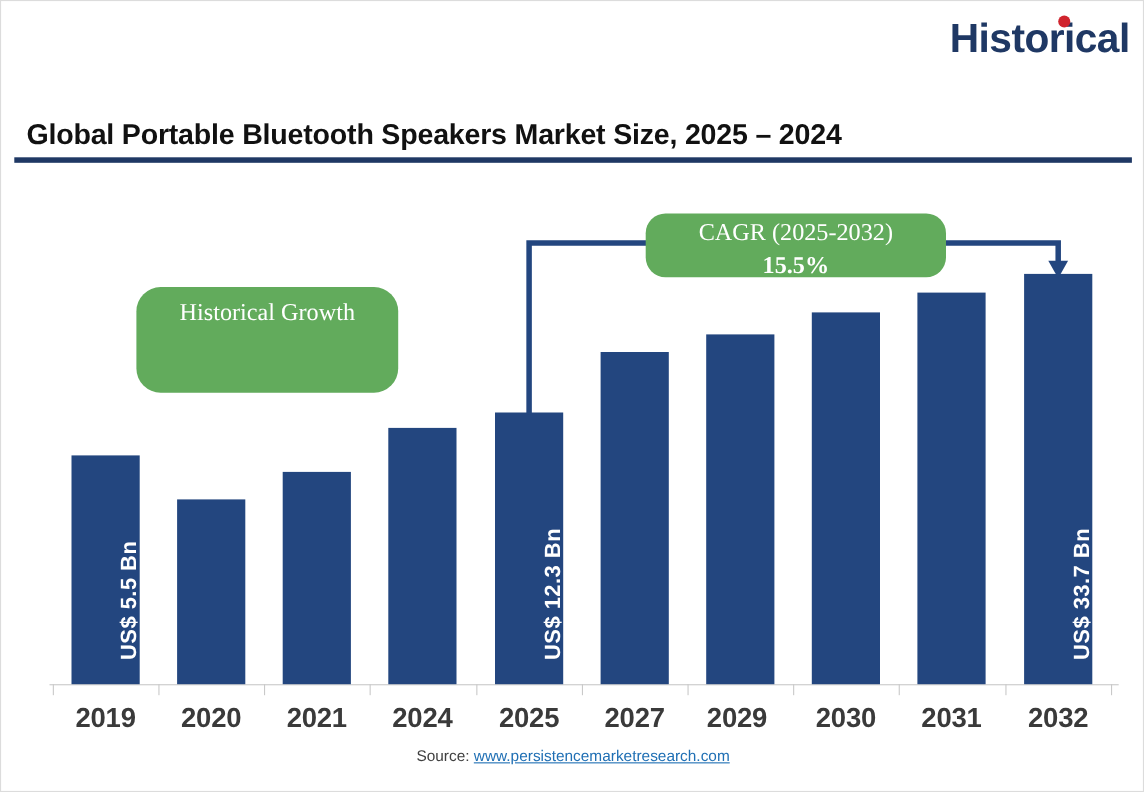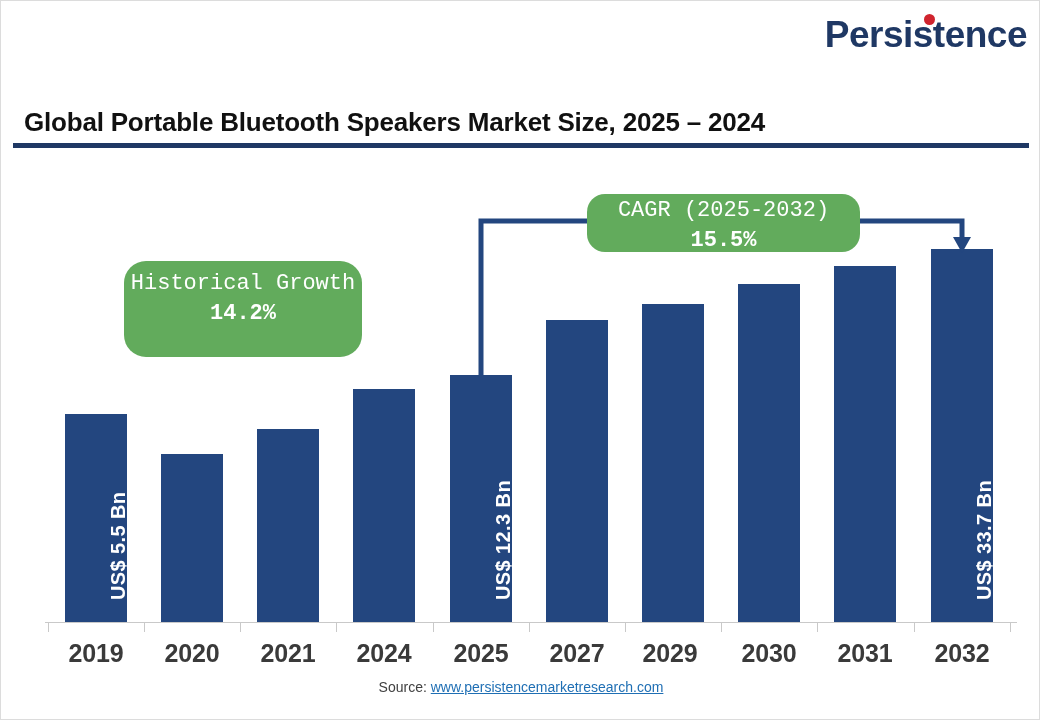--- a/index.html
+++ b/index.html
@@ -129,21 +129,21 @@
     background: #c9c9c9;
   }
 
   
   .callout {
     position: absolute;
     background: #62ab5c;
     border-radius: 22px;
     color: #ffffff;
     text-align: center;
-    font-family: Liberation Mono, monospace;
+    font-family: Liberation Serif, serif;
     box-sizing: border-box;
   }
   .callout .line1,
   .callout .line2 {
     font-size: 22px;
     line-height: 30px;
     font-weight: normal;
   }
   .callout .value {
     font-size: 22px;
@@ -193,21 +193,21 @@
     margin-top: 12px;
   }
 </style>
 </head>
 <body>
 
 <div id="page">
 
   <div id="logo">
     <div id="logo-main">
-      <span>Persistence</span>
+      <span>Historical</span>
       <span id="logo-dot"></span>
     </div>
   </div>
 
   <div id="title">Global Portable Bluetooth Speakers Market Size, 2025 – 2024</div>
   <div id="title-rule"></div>
 
   <div id="plot">
     <div id="axis-line"></div>
   <div class="bar" style="left: 64px; top: 413px; width: 62px; height: 208px; background: rgb(35, 70, 127);"></div>
@@ -246,21 +246,20 @@
       <div class="axis-tick" style="left: 1009px;"></div>
     </div>
 
   <svg id="connector" width="1040" height="720" viewBox="0 0 1040 720">
     <polyline points="480,376 480,220 961,220 961,238" fill="none" stroke="#23467f" stroke-width="5"></polyline>
     <polygon points="952,236 970,236 961,252" fill="#23467f"></polygon>
   </svg>
 
   <div class="callout" id="callout-historical">
     <div class="line1">Historical Growth</div>
-    <div class="value">14.2%</div>
   </div>
 
   <div class="callout" id="callout-cagr">
     <div class="line1">CAGR (2025-2032)</div>
     <div class="value">15.5%</div>
   </div>
 
   <div id="source">
     <span>Source: </span><span id="source-link">www.persistencemarketresearch.com</span>
   </div>

